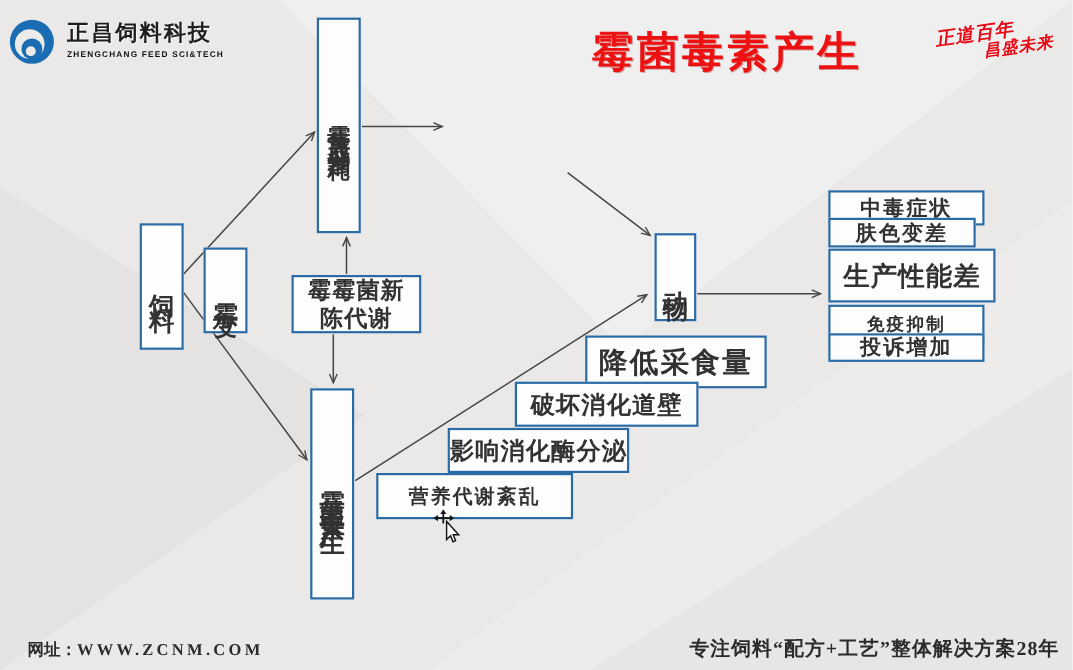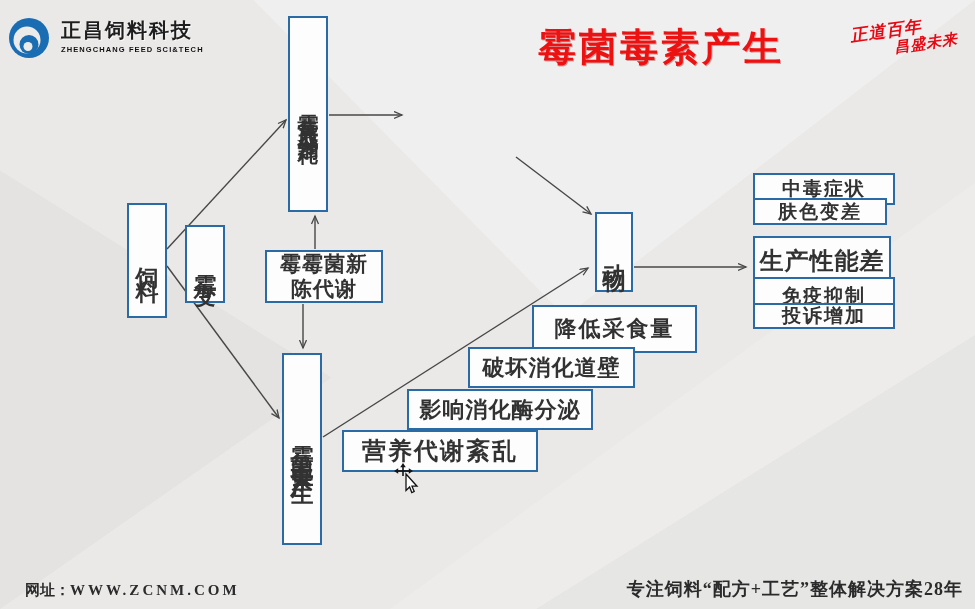--- a/index.html
+++ b/index.html
@@ -45,27 +45,27 @@
   .v{writing-mode:vertical-rl;text-orientation:upright;}
   .n-feed{left:127px;top:203px;width:40px;height:115px;font-size:23px;letter-spacing:12px;}
   .n-mildew{left:185px;top:225px;width:40px;height:78px;font-size:23px;letter-spacing:7px;}
   .n-consume{left:288px;top:16px;width:40px;height:196px;font-size:21px;letter-spacing:5px;}
   .n-design{left:407px;top:77px;width:108px;height:79px;font-size:21px;line-height:32px;letter-spacing:1px;}
   .n-metab{left:265px;top:250px;width:118px;height:53px;font-size:21px;line-height:25px;letter-spacing:1px;}
   .n-toxin{left:282px;top:353px;width:40px;height:192px;font-size:23px;letter-spacing:7px;}
   .n-animal{left:595px;top:212px;width:38px;height:80px;font-size:23px;letter-spacing:6px;}
   .n-poison{left:753px;top:173px;width:142px;height:32px;font-size:19px;letter-spacing:2px;}
   .n-skin{left:753px;top:198px;width:134px;height:27px;font-size:19px;letter-spacing:2px;}
-  .n-perform{left:753px;top:236px;width:138px;height:49px;font-size:24px;letter-spacing:1px;}
-  .n-immune{left:753px;top:277px;width:142px;height:37px;font-size:19px;letter-spacing:2px;}
+  .n-perform{left:753px;top:226px;width:152px;height:49px;font-size:24px;letter-spacing:1px;}
+  .n-immune{left:753px;top:277px;width:142px;height:37px;font-size:16px;letter-spacing:2px;}
   .n-complaint{left:753px;top:303px;width:142px;height:26px;font-size:19px;letter-spacing:2px;}
-  .n-intake{left:532px;top:305px;width:165px;height:48px;font-size:22px;letter-spacing:2px;}
+  .n-intake{left:532px;top:305px;width:165px;height:48px;font-size:26px;letter-spacing:2px;}
   .n-gutwall{left:468px;top:347px;width:167px;height:41px;font-size:22px;letter-spacing:1px;}
-  .n-enzyme{left:407px;top:389px;width:186px;height:41px;font-size:22px;letter-spacing:1px;}
-  .n-disorder{left:342px;top:430px;width:196px;height:42px;font-size:24px;letter-spacing:2px;}
+  .n-enzyme{left:407px;top:389px;width:165px;height:41px;font-size:22px;letter-spacing:1px;}
+  .n-disorder{left:342px;top:430px;width:179px;height:42px;font-size:18px;letter-spacing:2px;}
 
   #cursor{position:absolute;left:394px;top:463px;z-index:5;}
 
   
   #footer-left{
     position:absolute;left:25px;bottom:9px;font-size:15px;font-weight:bold;
     color:var(--footer-text,#2b2b2b);
   }
   #footer-left .url{letter-spacing:3px;}
   #footer-right{

